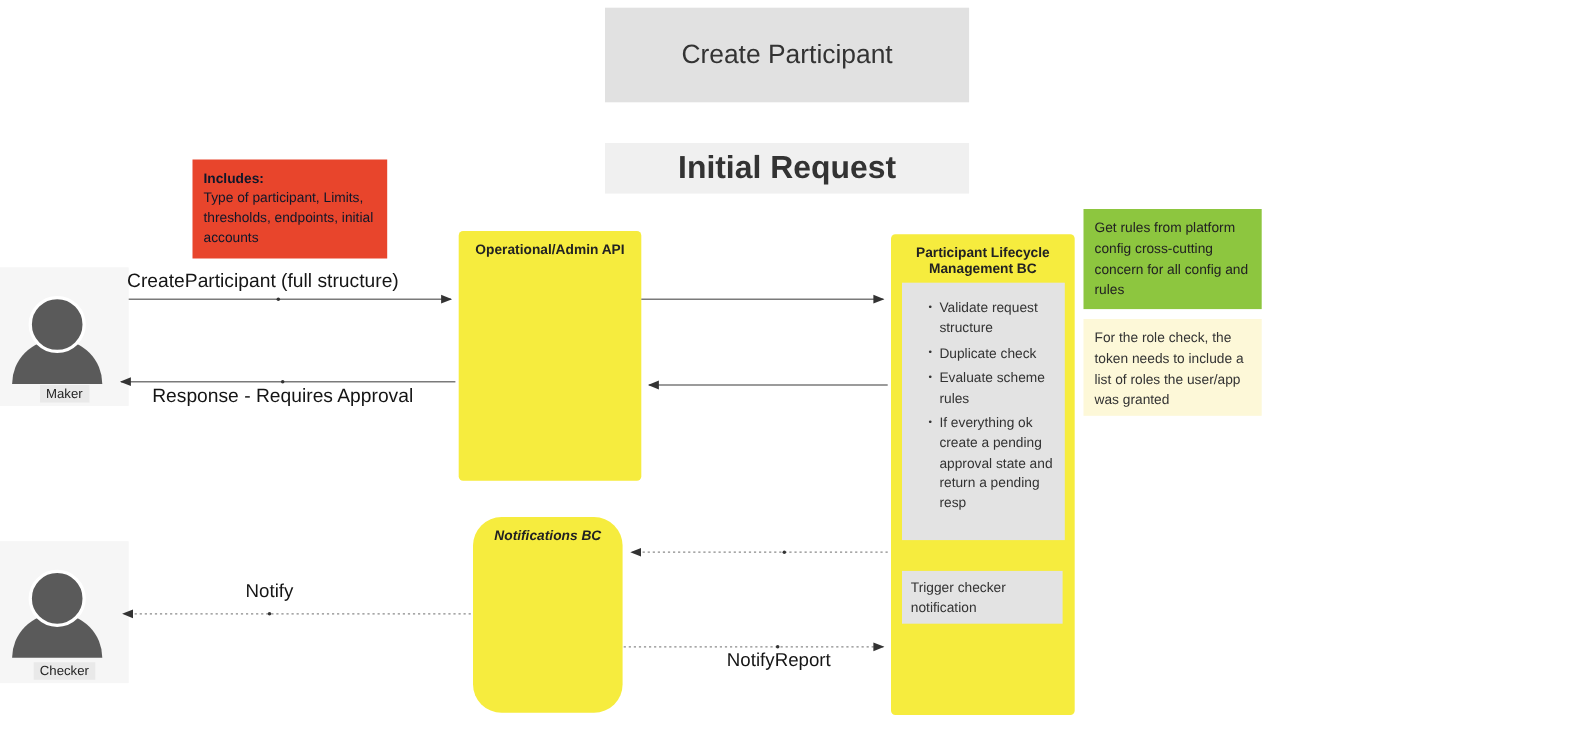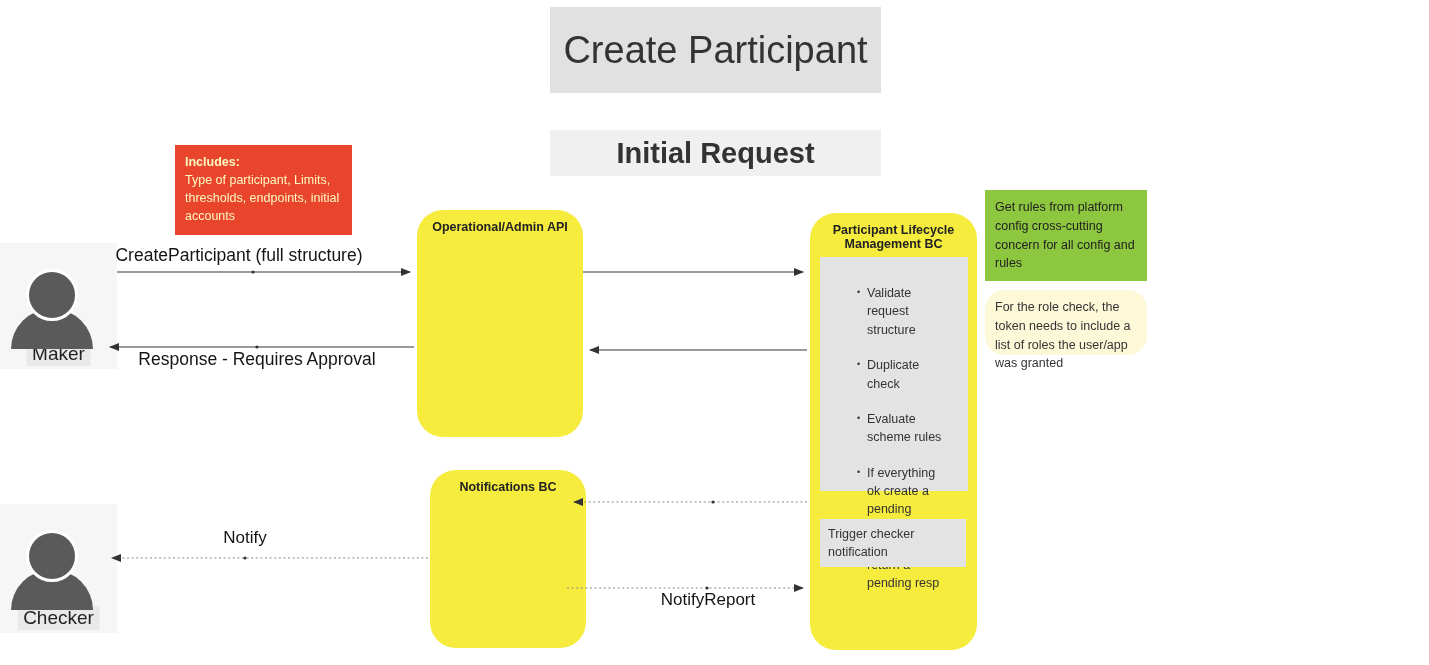--- a/index.html
+++ b/index.html
@@ -5,64 +5,64 @@
   html,body{margin:0;padding:0;background:#fff;}
   .stage{
     position:relative;width:1429px;height:665px;background:#ffffff;
     font-family:"Liberation Sans","DejaVu Sans",sans-serif;overflow:hidden;
   }
   
   .banner{
     position:absolute;left:550px;width:331px;display:flex;align-items:center;justify-content:center;
     color:#333;
   }
-  .banner.title{top:7px;height:86px;background:#e1e1e1;font-size:38px;}
+  .banner.title{top:7px;height:86px;background:#e1e1e1;font-size:24px;}
   .banner.subtitle{top:130px;height:46px;background:#f0f0f0;font-size:29px;font-weight:bold;}
   
   .note{position:absolute;box-sizing:border-box;padding:8px 10px;font-size:12.5px;line-height:1.45;}
-  .note.includes{left:175px;top:145px;width:177px;height:90px;background:#e8452c;color:#fef9c3;}
+  .note.includes{left:175px;top:145px;width:177px;height:90px;background:#e8452c;color:#0f172a;}
   .note.includes .note-title{font-weight:bold;}
   .note.green{left:985px;top:190px;width:162px;height:91px;background:#8dc63f;color:#222;line-height:1.5;}
-  .note.pale{left:985px;top:290px;width:162px;height:65px;background:#fdf8d8;color:#333;line-height:1.5;border-radius:19px;}
+  .note.pale{left:985px;top:290px;width:162px;height:88px;background:#fdf8d8;color:#333;line-height:1.5;}
   
   .actor{position:absolute;left:0;width:117px;background:#f6f6f6;}
   .actor.maker{top:243px;height:126px;}
-  .actor.checker{top:504px;height:129px;}
+  .actor.checker{top:492px;height:129px;}
   .person{position:absolute;left:0;top:26px;width:117px;height:80px;}
   .person .head{
     position:absolute;left:26px;top:0;width:46px;height:46px;border-radius:50%;
     background:#5a5a5a;border:3px solid #fff;z-index:2;
   }
   .person .torso{
     position:absolute;left:11px;top:40px;width:82px;height:40px;
     background:#5a5a5a;border-radius:44px 44px 0 0;z-index:1;
   }
   .actor .actor-label{
     position:absolute;left:50%;bottom:3px;transform:translateX(-50%);
-    background:#e9e9e9;padding:1px 6px;font-size:19px;color:#222;white-space:nowrap;
+    background:#e9e9e9;padding:1px 6px;font-size:12px;color:#222;white-space:nowrap;
   }
   
   .component{
-    position:absolute;background:#f6ec3e;border-radius:26px;box-sizing:border-box;
+    position:absolute;background:#f6ec3e;border-radius:4px;box-sizing:border-box;
   }
   .component .comp-title{
     text-align:center;font-weight:bold;font-size:12.5px;color:#222;line-height:1.15;
     padding:10px 14px 0 14px;
   }
   .component.op-api{left:417px;top:210px;width:166px;height:227px;}
   .component.plm{left:810px;top:213px;width:167px;height:437px;}
-  .component.notifications{left:430px;top:470px;width:156px;height:178px;border-radius:26px;}
+  .component.notifications{left:430px;top:470px;width:136px;height:178px;border-radius:26px;font-style:italic;}
   
   .plm-checklist{
     position:absolute;left:10px;top:44px;width:148px;height:234px;background:#e3e3e3;
     box-sizing:border-box;padding:10px 6px 6px 6px;
   }
   .plm-checklist ul{margin:0;padding:0 0 0 14px;list-style:none;}
   .plm-checklist li{
-    position:relative;font-size:12.5px;line-height:1.47;color:#333;padding-left:10px;margin:17px;
+    position:relative;font-size:12.5px;line-height:1.47;color:#333;padding-left:10px;margin:4px;
   }
   .plm-checklist li::before{content:"•";position:absolute;left:0;top:2px;font-size:9px;color:#333;}
   .plm-trigger{
     position:absolute;left:10px;top:306px;width:146px;height:48px;background:#e3e3e3;
     box-sizing:border-box;padding:6px 8px;font-size:12.5px;line-height:1.45;color:#333;
   }
   
   svg.arrows{position:absolute;left:0;top:0;z-index:3;}
   .msg-label{
     position:absolute;color:#151515;text-align:center;z-index:4;white-space:nowrap;

